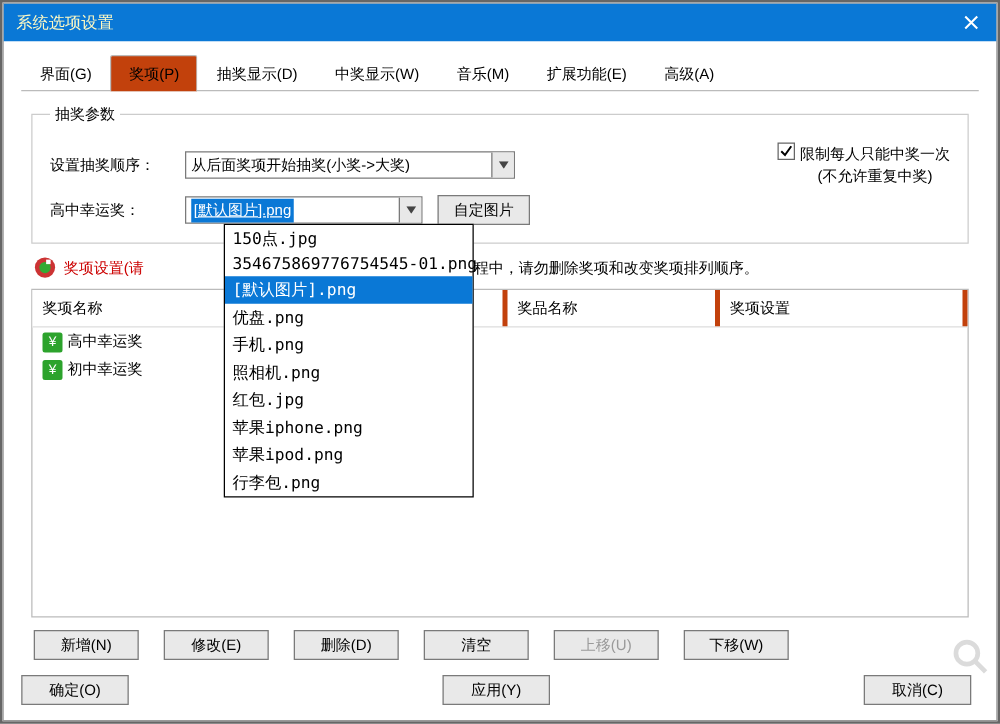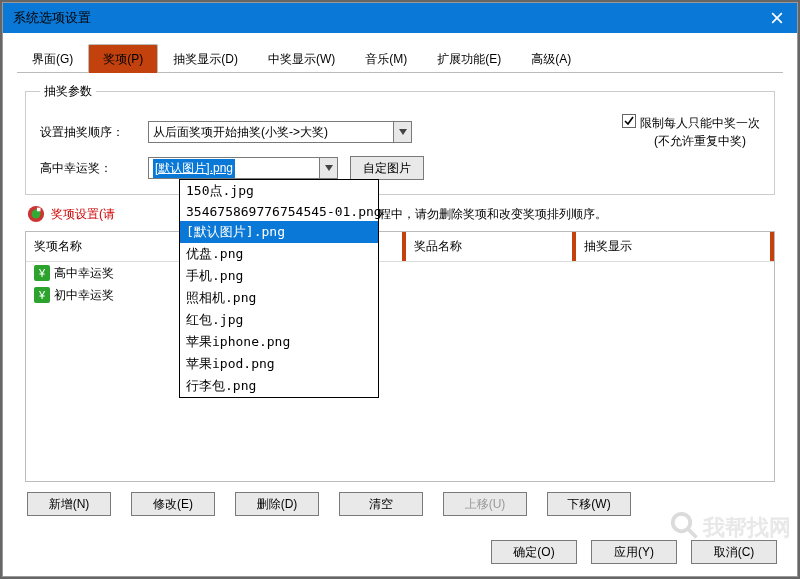--- a/index.html
+++ b/index.html
@@ -16,21 +16,21 @@
   .window {
     position: absolute;
     top: 2px; left: 2px;
     width: 796px; height: 575px;
     background: #fff;
     border: 1px solid #999;
   }
   .titlebar {
     height: 30px;
     background: #0a78d6;
-    color: #000000;
+    color: #fef9c3;
     display: flex;
     align-items: center;
     padding: 2px 10px;
     font-size: 13px;
   }
   .titlebar .spacer { flex: 1; }
   .titlebar .close {
     width: 40px; height: 30px;
     display: flex; align-items: center; justify-content: center;
     cursor: pointer;
@@ -147,23 +147,23 @@
     display:inline-flex;align-items:center;justify-content:center;
     background:#2ca32c;color:#fff;font-size:11px;border-radius:2px;margin-right:4px;
   }
   .actionbar {
     display: flex;
     gap: 20px;
     margin: 10px 4px 0;
   }
   .actionbar .btn { width: 84px; }
   .dlgbtns {
-    display:flex; justify-content:flex-end;
+    display:flex; justify-content:space-between;
     gap: 14px;
-    margin-top: 24px;
+    margin-top: 12px;
     padding-right: 6px;
   }
   .dlgbtns .btn { width: 86px; }
   
   .dropdown {
     position: absolute;
     border: 1px solid #000;
     background: #fff;
     z-index: 50;
   }
@@ -275,21 +275,21 @@
             </svg>
         </span>
         <span>在抽奖过程中，请勿删除奖项和改变奖项排列顺序。</span>
       </div>
 
       <div class="listbox">
         <div class="cols">
           <div class="th" style="width:300px">奖项名称</div>
           <div class="th" style="width:80px">次抽取</div>
           <div class="th" style="width:170px">奖品名称</div>
-          <div class="th" style="flex:1">抽奖显示</div>
+          <div class="th" style="flex:1">奖项设置</div>
         </div>
         <div class="rows" id="rows">
             <div class="trow">
               <div class="cell" style="width:300px"><span class="badge">¥</span>高中幸运奖</div>
             </div>
             <div class="trow">
               <div class="cell" style="width:300px"><span class="badge">¥</span>初中幸运奖</div>
             </div>
           </div>
       </div>
@@ -322,15 +322,14 @@
       <div class="item">苹果iphone.png</div>
       <div class="item">苹果ipod.png</div>
       <div class="item">行李包.png</div>
     </div>
 
   <div class="watermark">
     <span class="mag"><svg viewBox="0 0 24 24">
           <circle cx="10" cy="10" r="7" fill="none" stroke="#ccc" stroke-width="3"></circle>
           <line x1="15" y1="15" x2="22" y2="22" stroke="#ccc" stroke-width="3"></line>
         </svg></span>
-    <span>我帮找网</span>
   </div>
 </div>
 
 </body></html>

